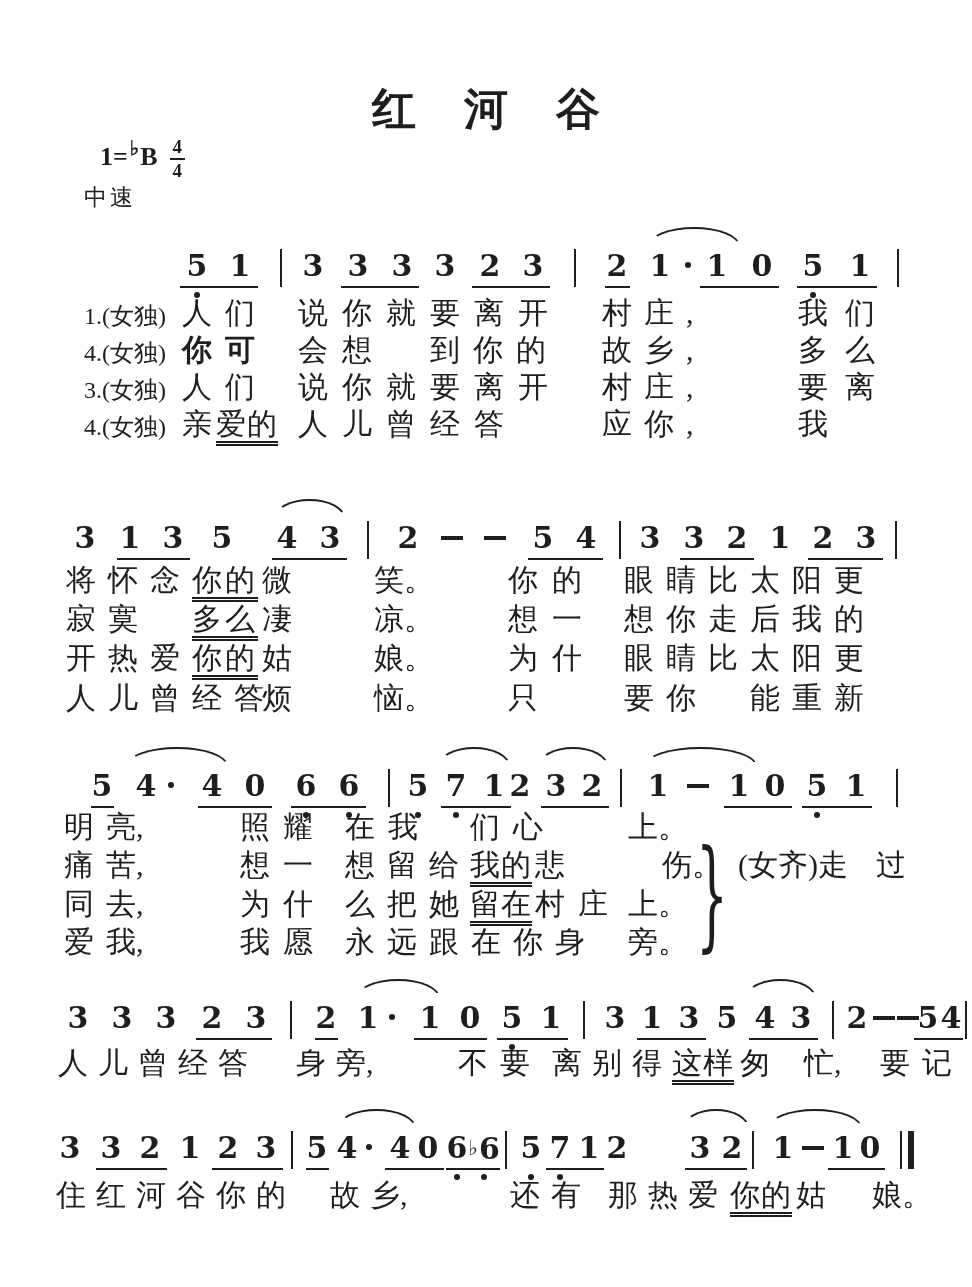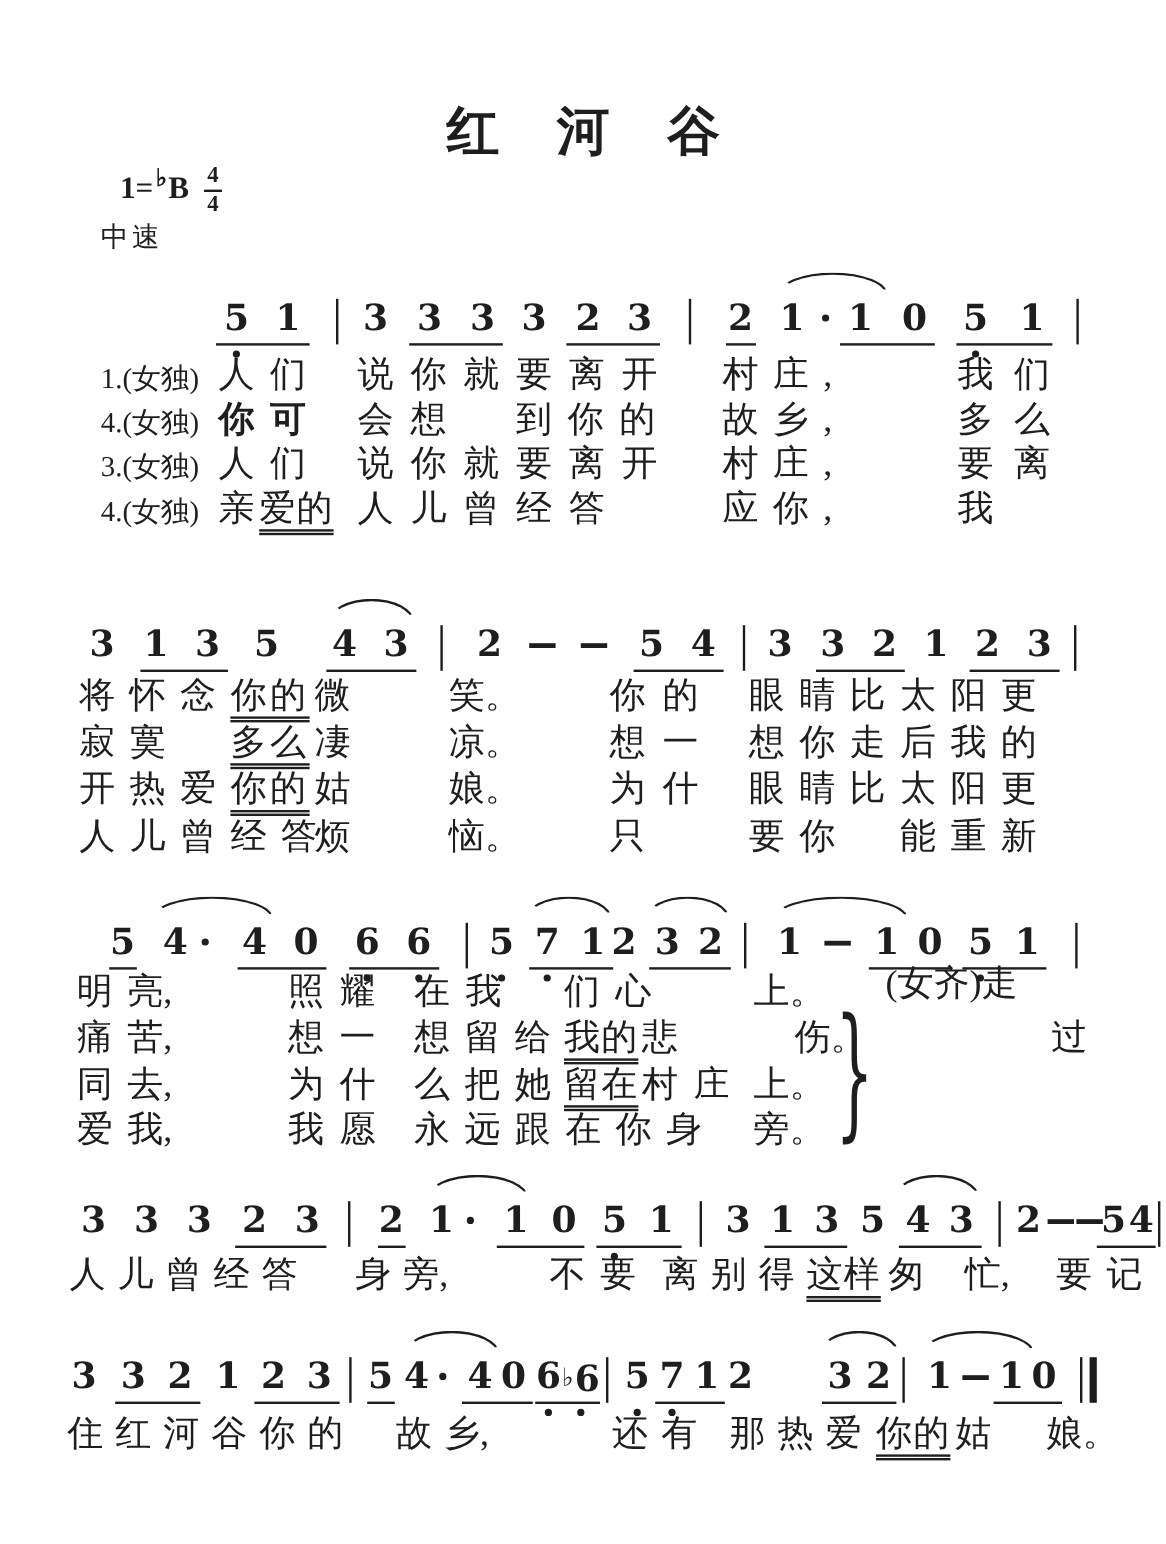--- a/index.html
+++ b/index.html
@@ -197,21 +197,21 @@
       <div class="lyr" style="left: 345px; top: 810px; letter-spacing: 13px;">在我</div>
       <div class="lyr" style="left: 470px; top: 810px; letter-spacing: 13px;">们心</div>
       <div class="lyr" style="left: 628px; top: 810px;">上。</div>
       <div class="lyr" style="left: 64px; top: 848px;">痛</div>
       <div class="lyr" style="left: 106px; top: 848px;">苦,</div>
       <div class="lyr" style="left: 240px; top: 848px; letter-spacing: 13px;">想一</div>
       <div class="lyr" style="left: 345px; top: 848px; letter-spacing: 12px;">想留给</div>
       <div class="lyr mel" style="left: 470px; top: 848px; letter-spacing: 1px;">我的</div>
       <div class="lyr" style="left: 535px; top: 848px;">悲</div>
       <div class="lyr" style="left: 662px; top: 848px;">伤。</div>
-      <div class="lyr" style="left: 738px; top: 803px;">(女齐)走</div>
+      <div class="lyr" style="left: 738px; top: 848px;">(女齐)走</div>
       <div class="lyr" style="left: 876px; top: 848px;">过</div>
       <div class="lyr" style="left: 64px; top: 887px;">同</div>
       <div class="lyr" style="left: 106px; top: 887px;">去,</div>
       <div class="lyr" style="left: 240px; top: 887px; letter-spacing: 13px;">为什</div>
       <div class="lyr" style="left: 345px; top: 887px; letter-spacing: 12px;">么把她</div>
       <div class="lyr mel" style="left: 470px; top: 887px; letter-spacing: 1px;">留在</div>
       <div class="lyr" style="left: 535px; top: 887px;">村</div>
       <div class="lyr" style="left: 578px; top: 887px;">庄</div>
       <div class="lyr" style="left: 628px; top: 887px;">上。</div>
       <div class="lyr" style="left: 64px; top: 925px;">爱</div>

